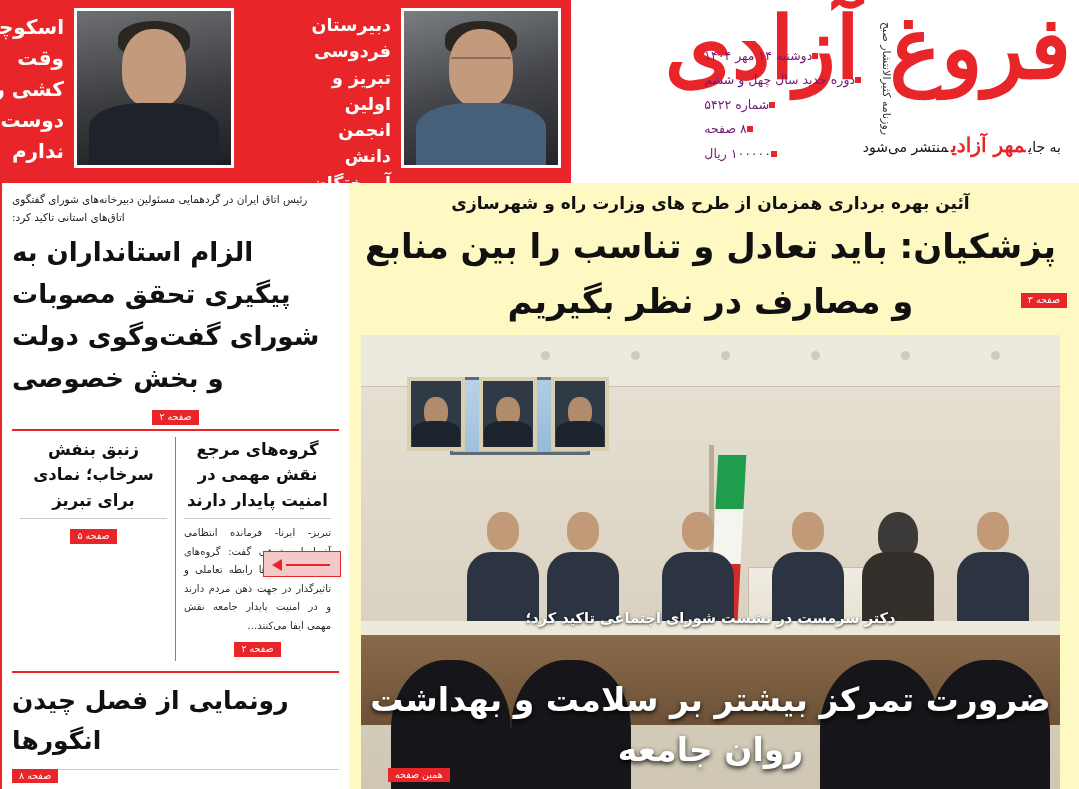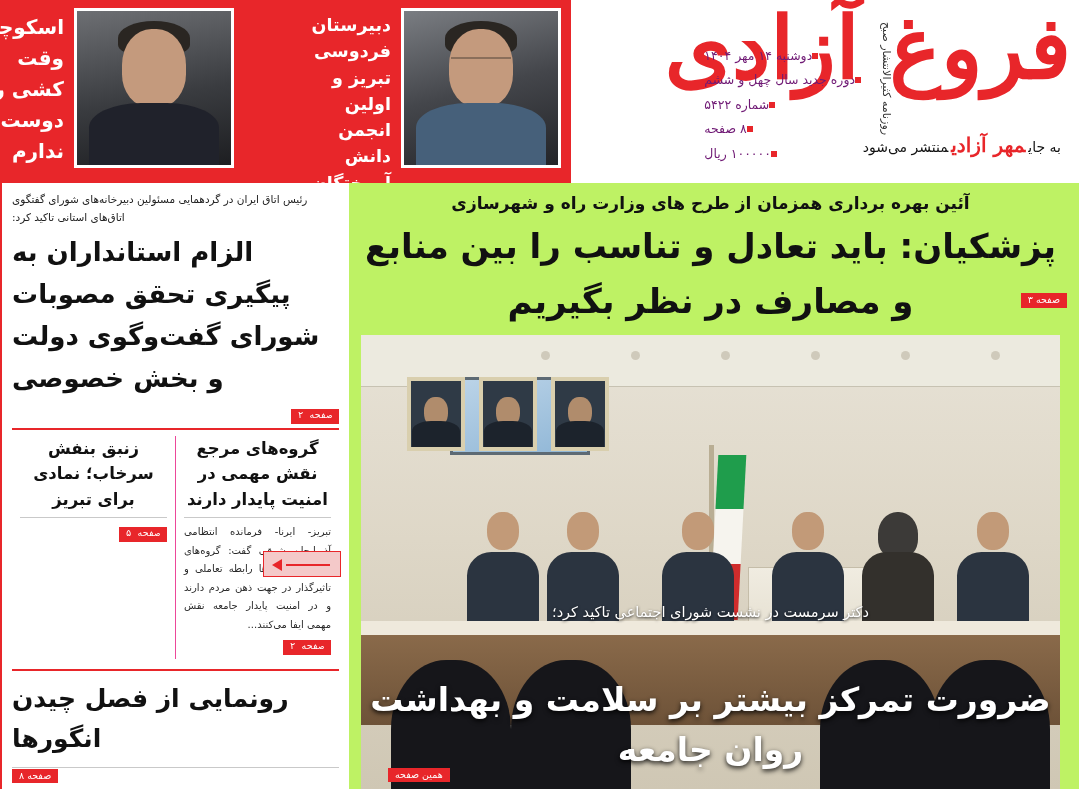--- a/index.html
+++ b/index.html
@@ -197,21 +197,21 @@
   }
   .sq-tag {
     display: inline-block;
     background: #e8262a;
     color: #fff;
     font-size: 9.5px;
     padding: 2px 7px 3px 7px;
     line-height: 1;
     white-space: nowrap;
   }
-  .tag-row { text-align: right; margin: 2px 0 4px 0; font-family: Liberation Mono, monospace; }
+  .tag-row { text-align: center; margin: 2px 0 4px 0; }
   .hr-thin { height: 1px; background: #c9c9c9; margin: 5px 0; }
 
   .two-sub {
     display: flex;
     flex-direction: row;
     gap: 0;
     border-top: 2px solid #e8262a;
     padding-top: 6px;
   }
   .sub-col { flex: 1; padding: 0 8px; direction: rtl; }
@@ -268,21 +268,21 @@
     font-weight: bold;
     text-align: left;
     line-height: 1.6;
     color: #111;
     margin-bottom: 8px;
   }
 
   
   .col-main {
     flex: 1;
-    background: #bef264;
+    background: #fef9c3;
     padding: 6px 19px 0 12px;
     position: relative;
   }
   .lead-kicker {
     text-align: center;
     font-size: 17px;
     font-weight: bold;
     color: #111;
     direction: rtl;
     margin: 4px 0 6px 0;
@@ -390,25 +390,25 @@
   }
   .front-person {
     position: absolute; bottom: -20px;
     width: 120px; height: 150px;
     border-radius: 46% 46% 0 0;
     background: #16161a;
   }
   .photo-caption-kicker {
     position: absolute;
     right: 0; left: 0;
-    bottom: 170px;
+    bottom: 164px;
     text-align: center;
     color: #fff;
     font-size: 14.5px;
-    font-weight: normal;
+    font-weight: bold;
     direction: rtl;
     text-shadow: 0 1px 3px rgba(0,0,0,.85);
   }
   .photo-caption {
     position: absolute;
     right: 0; left: 0;
     bottom: 16px;
     text-align: center;
     color: #fff;
     font-size: 33px;

